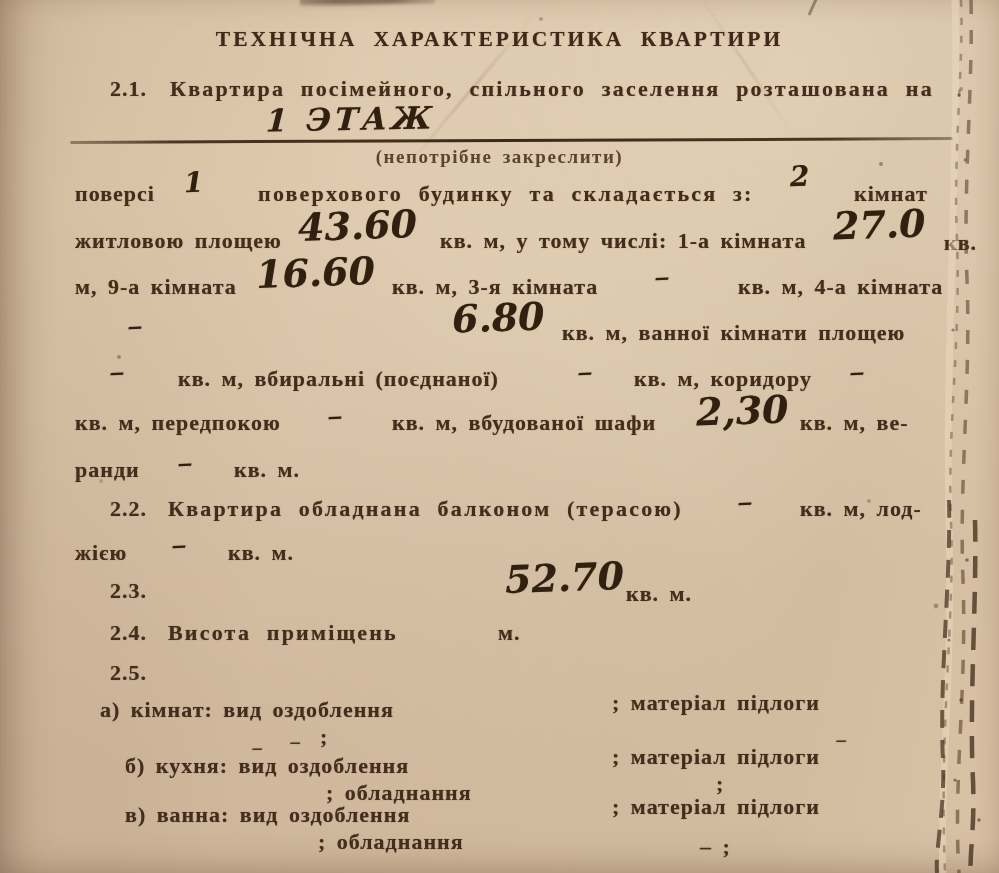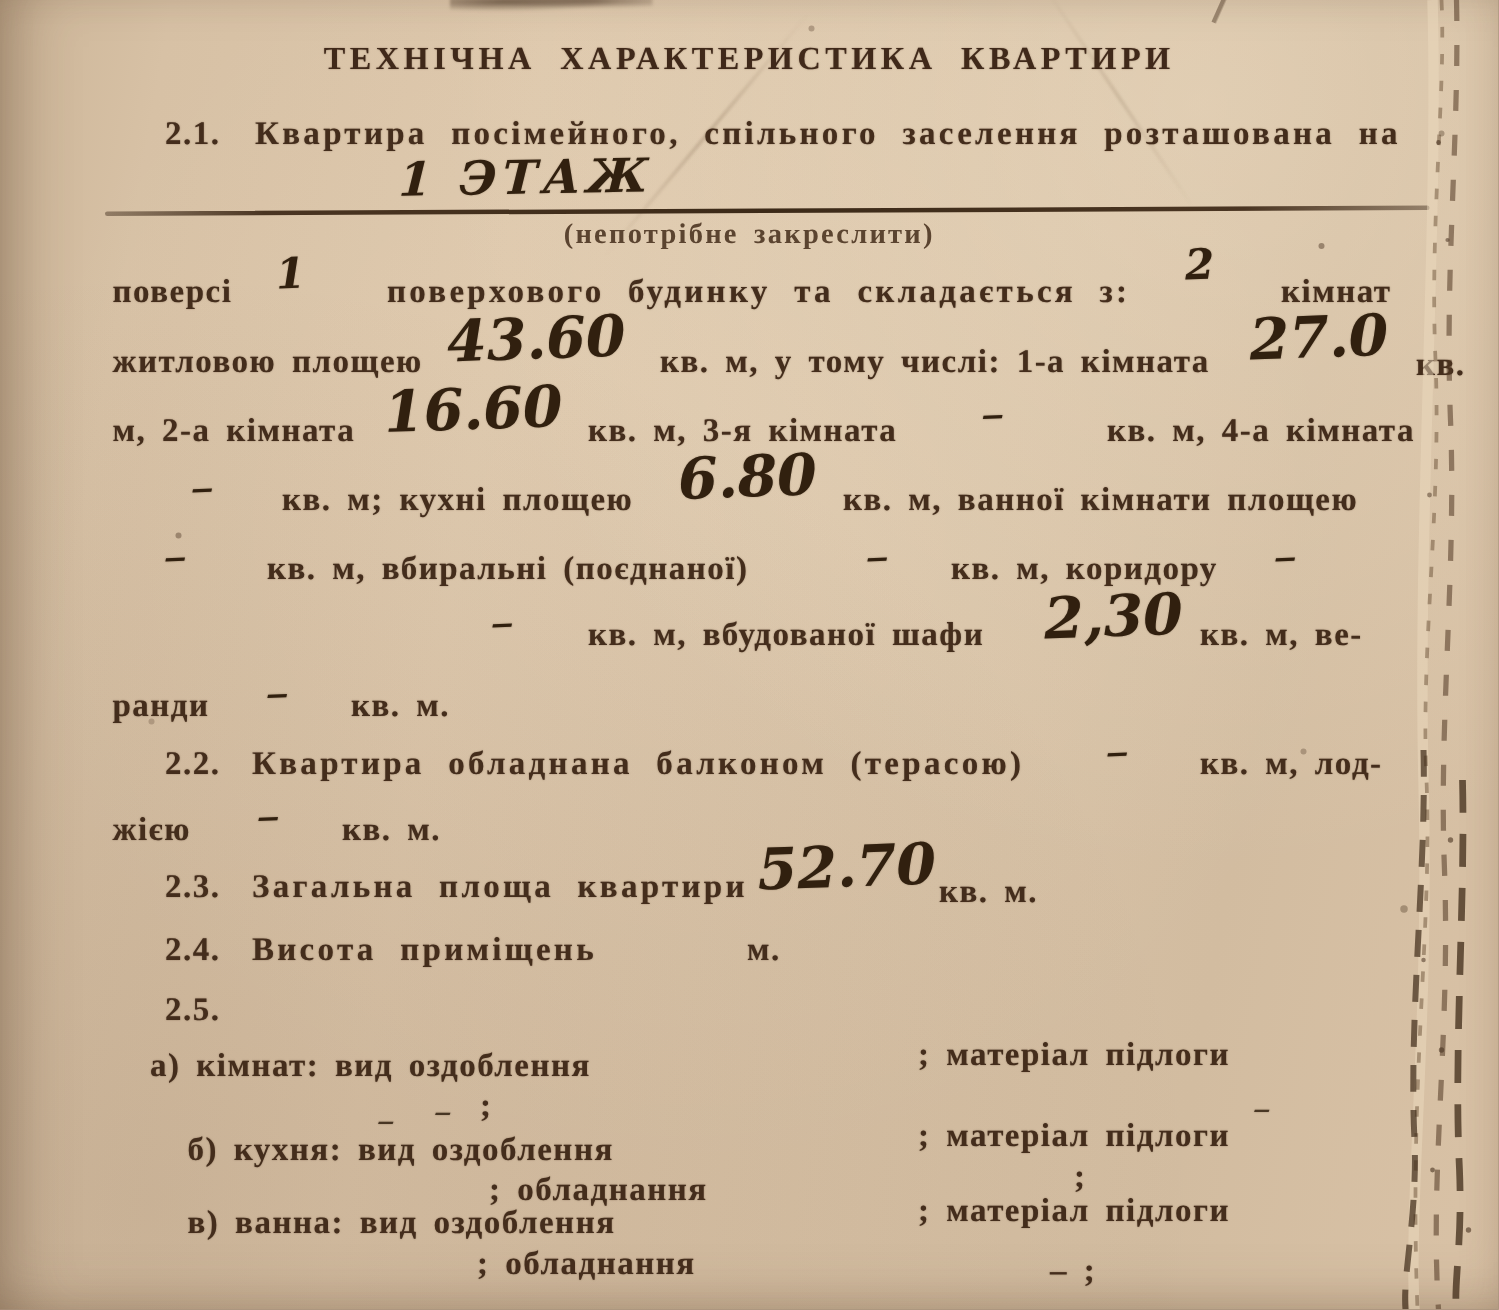--- a/index.html
+++ b/index.html
@@ -100,56 +100,55 @@
   <span class="t ls2" style="left:258px;top:181px">поверхового будинку та складається з:</span>
   <span class="h med" style="left:790px;top:160px">2</span>
   <span class="t" style="left:854px;top:181px">кімнат</span>
 
   <span class="t" style="left:75px;top:228px">житловою площею</span>
   <span class="h big" style="left:298px;top:203px">43.60</span>
   <span class="t" style="left:440px;top:228px">кв. м, у тому числі: 1-а кімната</span>
   <span class="h big" style="left:833px;top:202px">27.0</span>
   <span class="t" style="left:944px;top:230px">кв.</span>
 
-  <span class="t" style="left:75px;top:274px">м, 2-а кімната</span>
+  <span class="t" style="left:75px;top:274px">м, 9-а кімната</span>
   <span class="h big" style="left:256px;top:250px">16.60</span>
   <span class="t" style="left:392px;top:274px">кв. м, 3-я кімната</span>
   <span class="h dash" style="left:657px;top:266px">–</span>
   <span class="t" style="left:738px;top:274px">кв. м, 4-а кімната</span>
 
   <span class="h dash" style="left:130px;top:315px">–</span>
-  <span class="t" style="left:188px;top:320px">кв. м; кухні площею</span>
   <span class="h big" style="left:452px;top:295px">6.80</span>
   <span class="t" style="left:562px;top:320px">кв. м, ванної кімнати площею</span>
 
   <span class="h dash" style="left:112px;top:361px">–</span>
   <span class="t" style="left:178px;top:366px">кв. м, вбиральні (поєднаної)</span>
   <span class="h dash" style="left:580px;top:361px">–</span>
   <span class="t" style="left:634px;top:366px">кв. м, коридору</span>
   <span class="h dash" style="left:852px;top:361px">–</span>
 
+  <span class="t" style="left:75px;top:410px">кв. м, передпокою</span>
   <span class="h dash" style="left:330px;top:405px">–</span>
   <span class="t" style="left:392px;top:410px">кв. м, вбудованої шафи</span>
   <span class="h big" style="left:696px;top:388px">2,30</span>
   <span class="t" style="left:800px;top:410px">кв. м, ве-</span>
 
   <span class="t" style="left:75px;top:457px">ранди</span>
   <span class="h dash" style="left:180px;top:452px">–</span>
   <span class="t" style="left:234px;top:457px">кв. м.</span>
 
   <span class="t" style="left:110px;top:496px">2.2.</span>
   <span class="t ls2" style="left:168px;top:496px">Квартира обладнана балконом (терасою)</span>
   <span class="h dash" style="left:740px;top:491px">–</span>
   <span class="t" style="left:800px;top:496px">кв. м, лод-</span>
   <span class="t" style="left:75px;top:540px">жією</span>
   <span class="h dash" style="left:174px;top:534px">–</span>
   <span class="t" style="left:228px;top:540px">кв. м.</span>
 
   <span class="t" style="left:110px;top:578px">2.3.</span>
-  <span class="t ls2" style="left:168px;top:578px">Загальна площа квартири</span>
   <span class="h big" style="left:505px;top:555px">52.70</span>
   <span class="t" style="left:626px;top:581px">кв. м.</span>
 
   <span class="t" style="left:110px;top:620px">2.4.</span>
   <span class="t ls2" style="left:168px;top:620px">Висота приміщень</span>
   <span class="t" style="left:498px;top:620px">м.</span>
 
   <span class="t" style="left:110px;top:660px">2.5.</span>
 
   <span class="t" style="left:100px;top:697px">а) кімнат: вид оздоблення</span>

